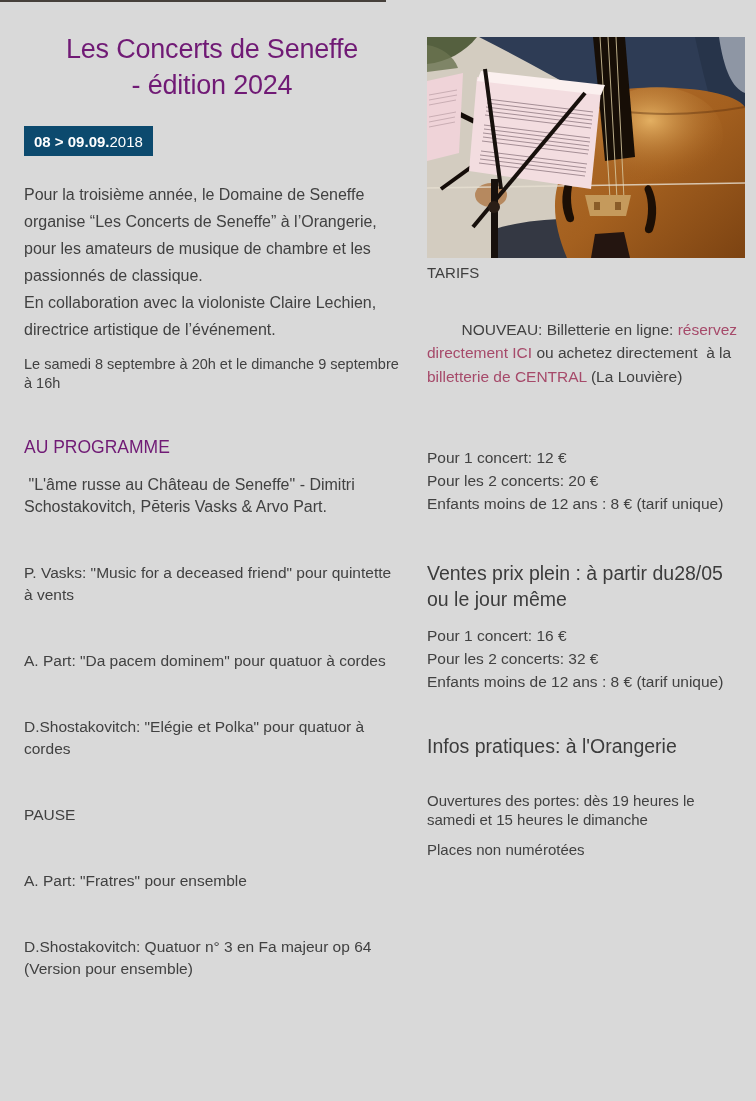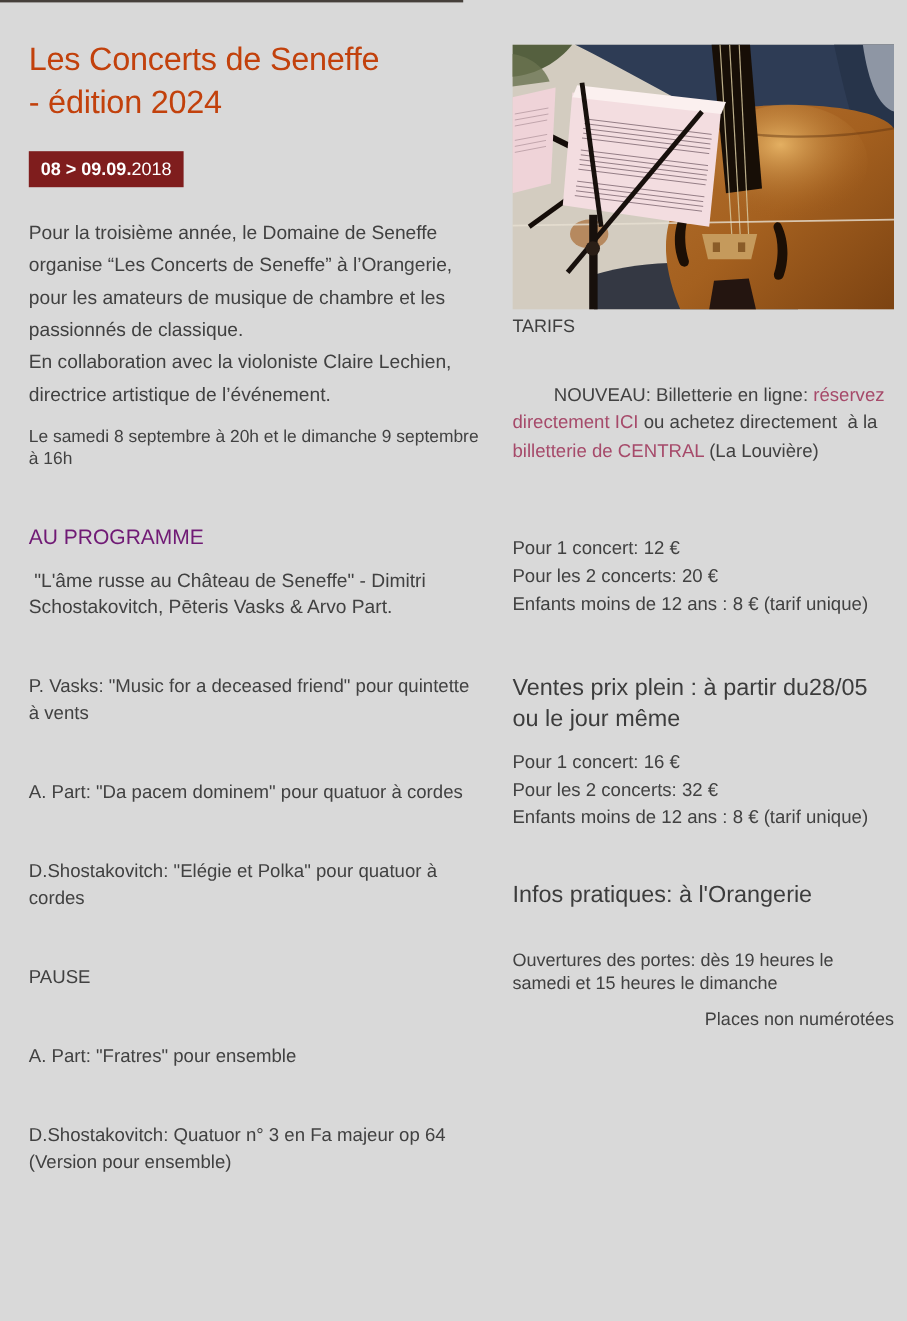--- a/index.html
+++ b/index.html
@@ -16,27 +16,28 @@
     width:386px; height:2px; background:#46403b;
   }
   .columns { display:flex; padding-left:24px; }
   .col-left  { width:376px; margin-right:27px; }
   .col-right { width:318px; }
 
   
   .title {
     margin-top:31px;
     font-size:27px; line-height:36px;
-    font-weight:400; color:#c2410c;
+    font-weight:400; color:#701a75;
     letter-spacing:-0.2px;
+    text-align:center;
   }
   .date-badge {
     display:inline-block;
     margin-top:23px;
-    background:#7f1d1d; color:#ffffff;
+    background:#0c4a6e; color:#ffffff;
     font-size:15px; line-height:1;
     padding:8px 10px 7px 10px;
   }
   .date-badge .bold { font-weight:700; }
   .date-badge .year { font-weight:400; }
   .intro {
     margin-top:25px;
     font-size:16px; line-height:27px;
   }
   .schedule-note {
@@ -91,21 +92,21 @@
   .h-fullprice { margin-top:45px; }
   .price-block.second { margin-top:12px; }
   .h-infos { margin-top:40px; }
   .doors-line {
     margin-top:32px;
     font-size:15px; line-height:19.5px;
     white-space:pre-wrap;
   }
   .places-line {
     margin-top:10px;
-    font-size:15px; line-height:19.5px;text-align:right;
+    font-size:15px; line-height:19.5px;
   }
 </style>
 </head>
 <body>
 
 <div class="page">
   <div class="top-rule"></div>
 
   <div class="columns">
 

